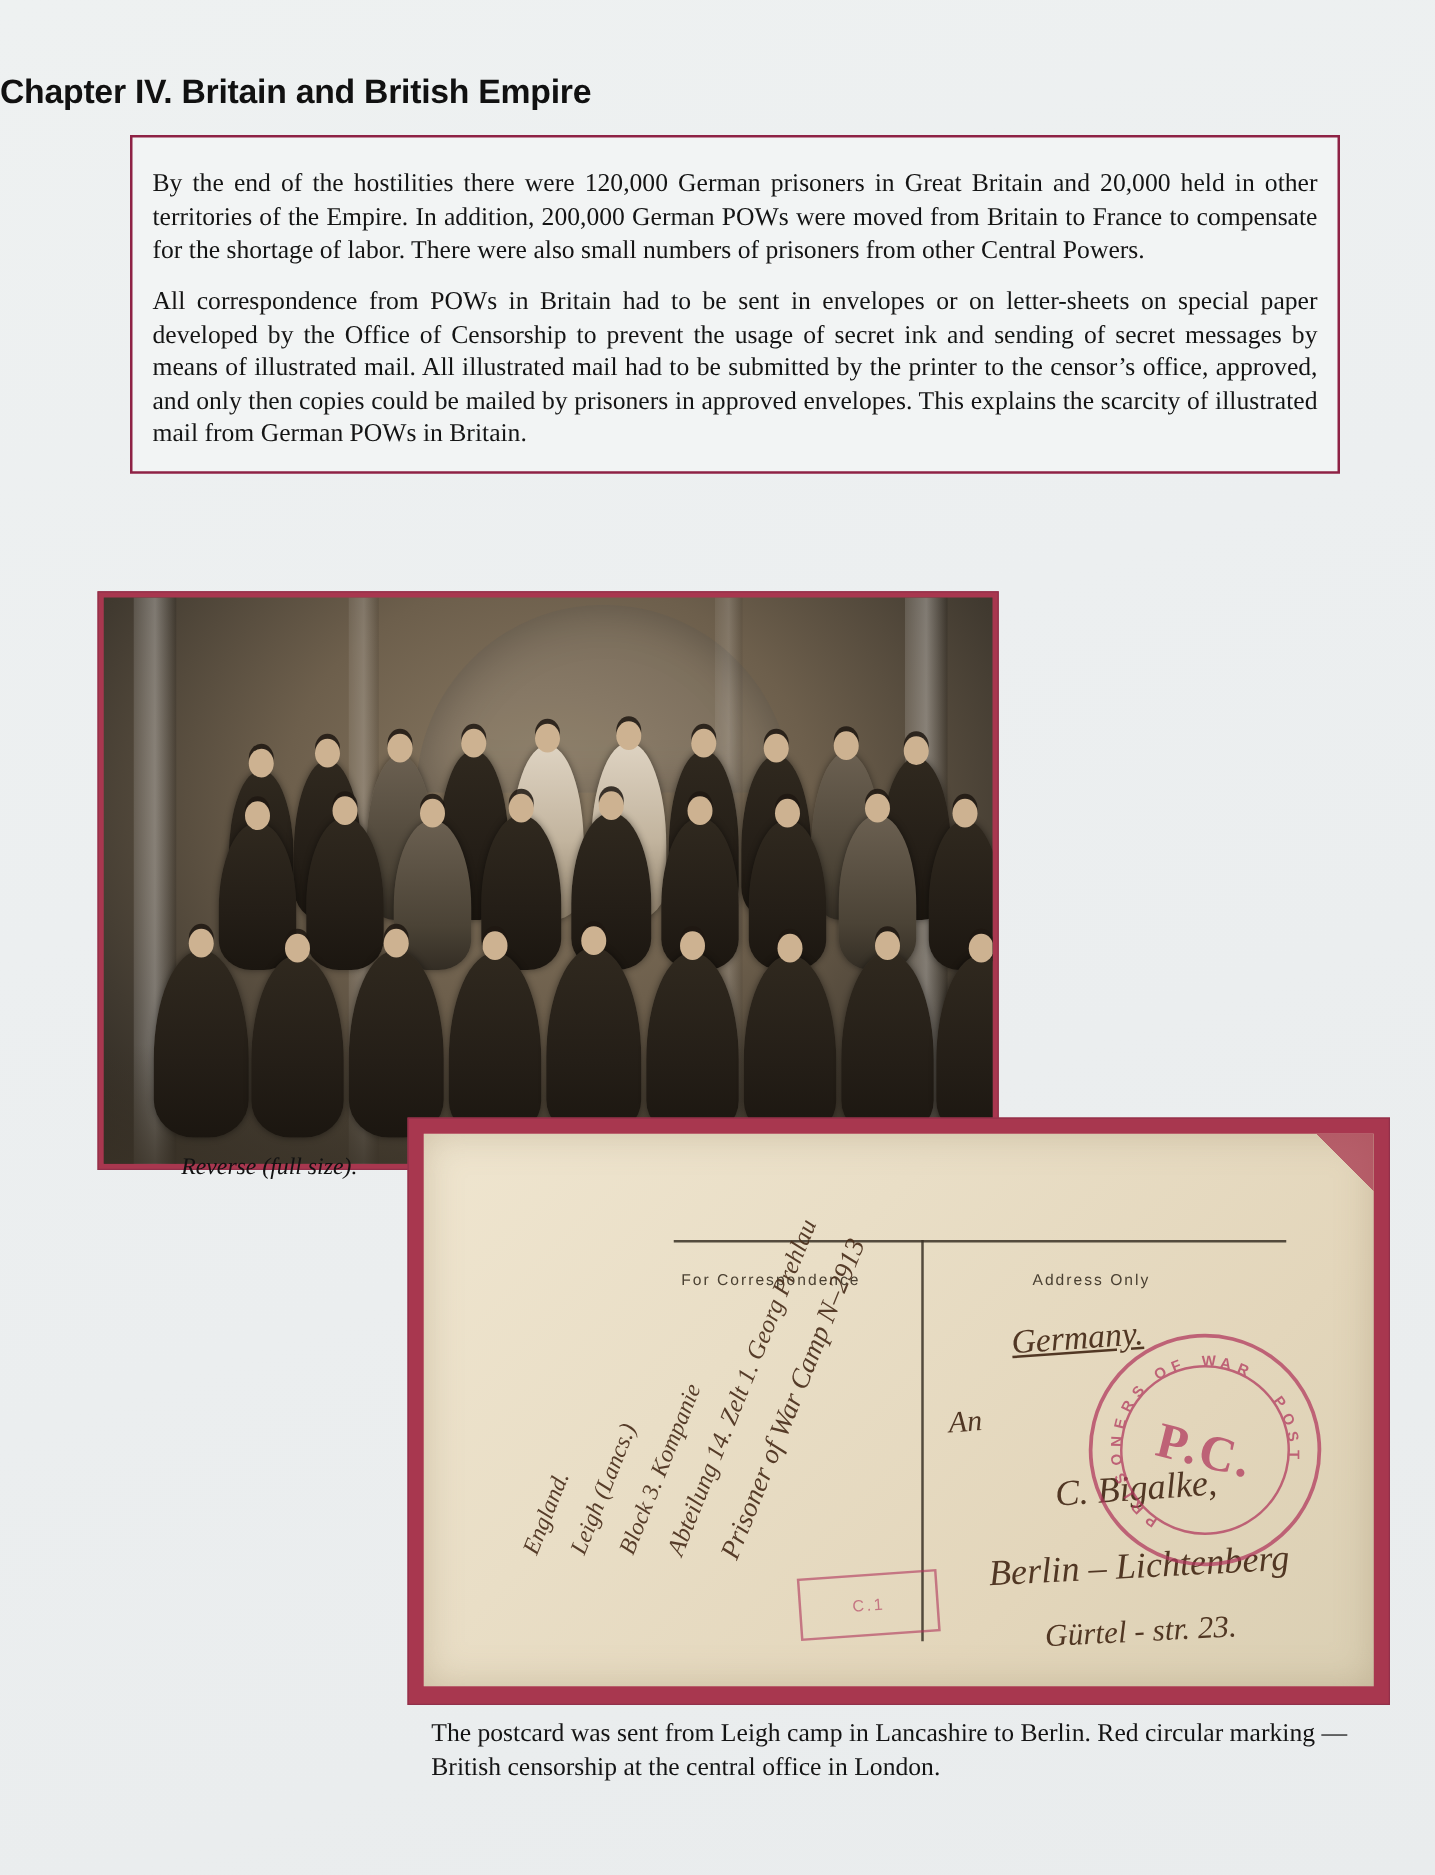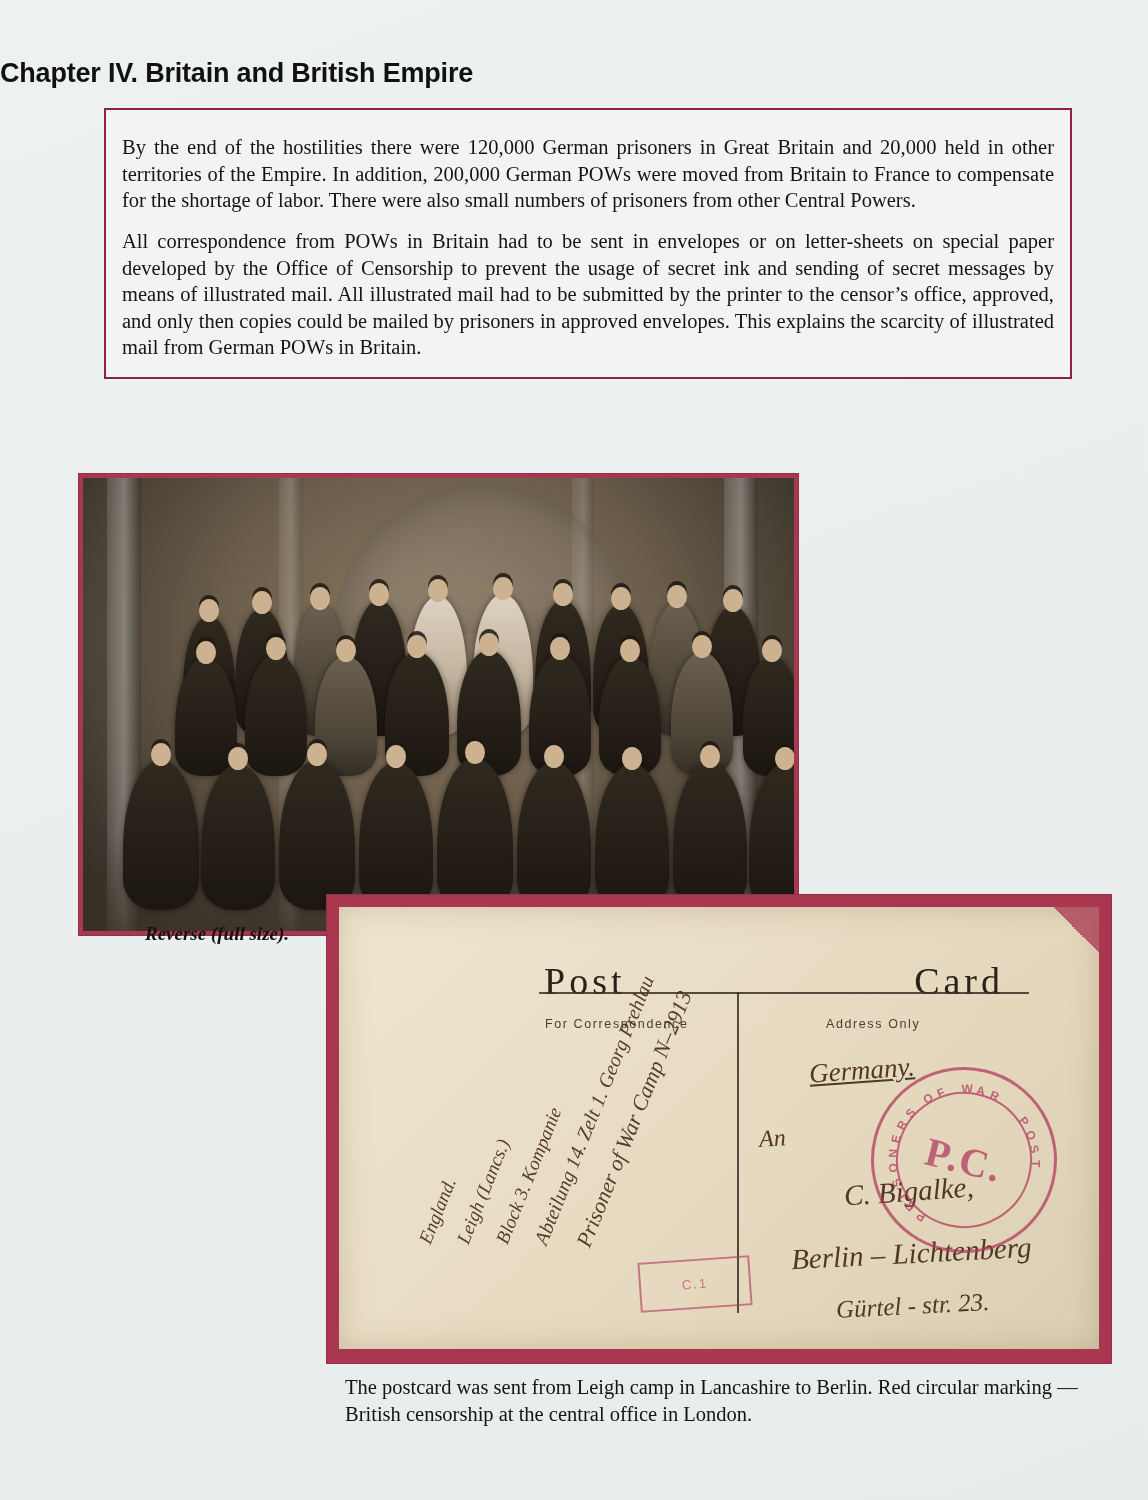--- a/index.html
+++ b/index.html
@@ -150,21 +150,21 @@
     line-height: 1.33;
     color: #141414;
   }
 
   
   .reverse-label {
     position: absolute;
     left: 145px;
     top: 923px;
     font-size: 19px;
-    font-weight: bold;
+    font-weight: normal;
     font-style: italic;
     color: #121212;
   }
 
   
   .card-frame {
     position: absolute;
     left: 326px;
     top: 894px;
     width: 786px;
@@ -475,24 +475,20 @@
     </div>
   </div>
 
 
   <div class="reverse-label">Reverse (full size).</div>
 
   <div class="card-frame">
     <div class="postcard">
       <div class="corner-fold"></div>
 
-      <div class="pc-title">
-        <span>Post</span>
-        <span>Card</span>
-      </div>
       <div class="pc-sub left">For  Correspondence</div>
       <div class="pc-sub right">Address  Only</div>
       <div class="pc-divider-v"></div>
       <div class="pc-divider-h"></div>
 
       <div class="hand-v h1">Prisoner of War Camp N–2913</div>
       <div class="hand-v h2">Abteilung 14. Zelt 1. Georg Prehlau</div>
       <div class="hand-v h3">Block 3. Kompanie</div>
       <div class="hand-v h4">Leigh (Lancs.)</div>
       <div class="hand-v h5">England.</div>

